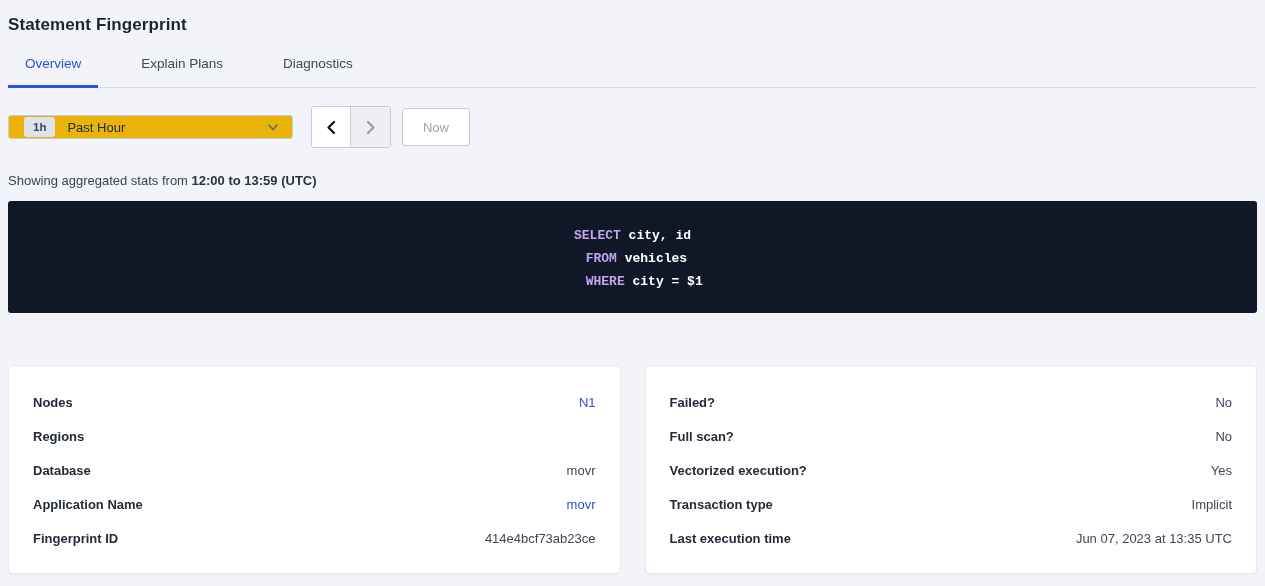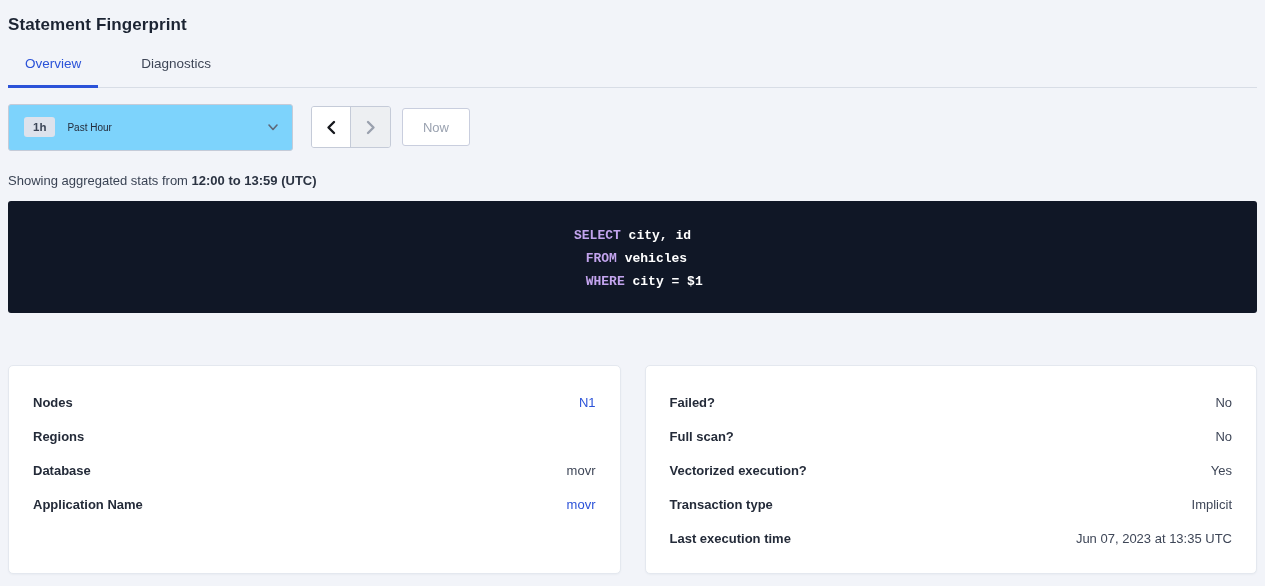--- a/index.html
+++ b/index.html
@@ -39,36 +39,36 @@
   .tab.active {
     color: var(--accent, #2b52d8);
     font-weight: 400;
     border-bottom-color: var(--accent, #2b52d8);
   }
 
   
   .time-controls { display: flex; align-items: center; margin-top: 18px; height: 42px; }
   .time-dropdown {
     display: flex; align-items: center;
-    width: 285px; height: 47px;
-    background: #7dd3fc;
+    width: 285px; height: 24px;
+    background: #eab308;
     border: 1px solid #c5cbd8;
     border-radius: 3px;
     padding: 0 13px 0 15px;
     cursor: pointer;
   }
   .time-badge {
     background: #dde2ec;
     color: #3c4658;
     font-size: 11.5px;
     font-weight: 700;
     padding: 4px 9px;
     border-radius: 3px;
   }
-  .time-label { margin-left: 12px; font-size: 10px; color: #242b3a; flex: 1; }
+  .time-label { margin-left: 12px; font-size: 13px; color: #242b3a; flex: 1; }
   .chevron-down { width: 12px; height: 12px; stroke: #5e6878; }
 
   .arrow-group {
     display: flex; margin-left: 18px;
     border: 1px solid #c5cbd8; border-radius: 3px;
     overflow: hidden; height: 42px;
   }
   .arrow-btn {
     width: 39px; height: 100%;
     display: flex; align-items: center; justify-content: center;
@@ -135,20 +135,21 @@
 </style>
 </head>
 <body>
 
 <div class="container">
 
   <h1 class="page-title">Statement Fingerprint</h1>
 
   <nav class="tab-bar">
     <div class="tab active">Overview</div>
+    <div class="tab">Explain Plans</div>
     <div class="tab">Diagnostics</div>
   </nav>
 
   <div class="time-controls">
 
     <div class="time-dropdown">
       <span class="time-badge">1h</span>
       <span class="time-label">Past Hour</span>
       <svg class="chevron-down" viewBox="0 0 12 12" fill="none" stroke-width="1.6" stroke-linecap="round" stroke-linejoin="round">
         <polyline points="2,4 6,8.5 10,4"></polyline>
@@ -193,20 +194,24 @@
         <span class="row-value"></span>
       </div>
       <div class="summary-row">
         <span class="row-label">Database</span>
         <span class="row-value">movr</span>
       </div>
       <div class="summary-row">
         <span class="row-label">Application Name</span>
         <span class="row-value link">movr</span>
       </div>
+      <div class="summary-row">
+        <span class="row-label">Fingerprint ID</span>
+        <span class="row-value">414e4bcf73ab23ce</span>
+      </div>
     </div>
 
     <div class="card">
       <div class="summary-row">
         <span class="row-label">Failed?</span>
         <span class="row-value">No</span>
       </div>
       <div class="summary-row">
         <span class="row-label">Full scan?</span>
         <span class="row-value">No</span>

